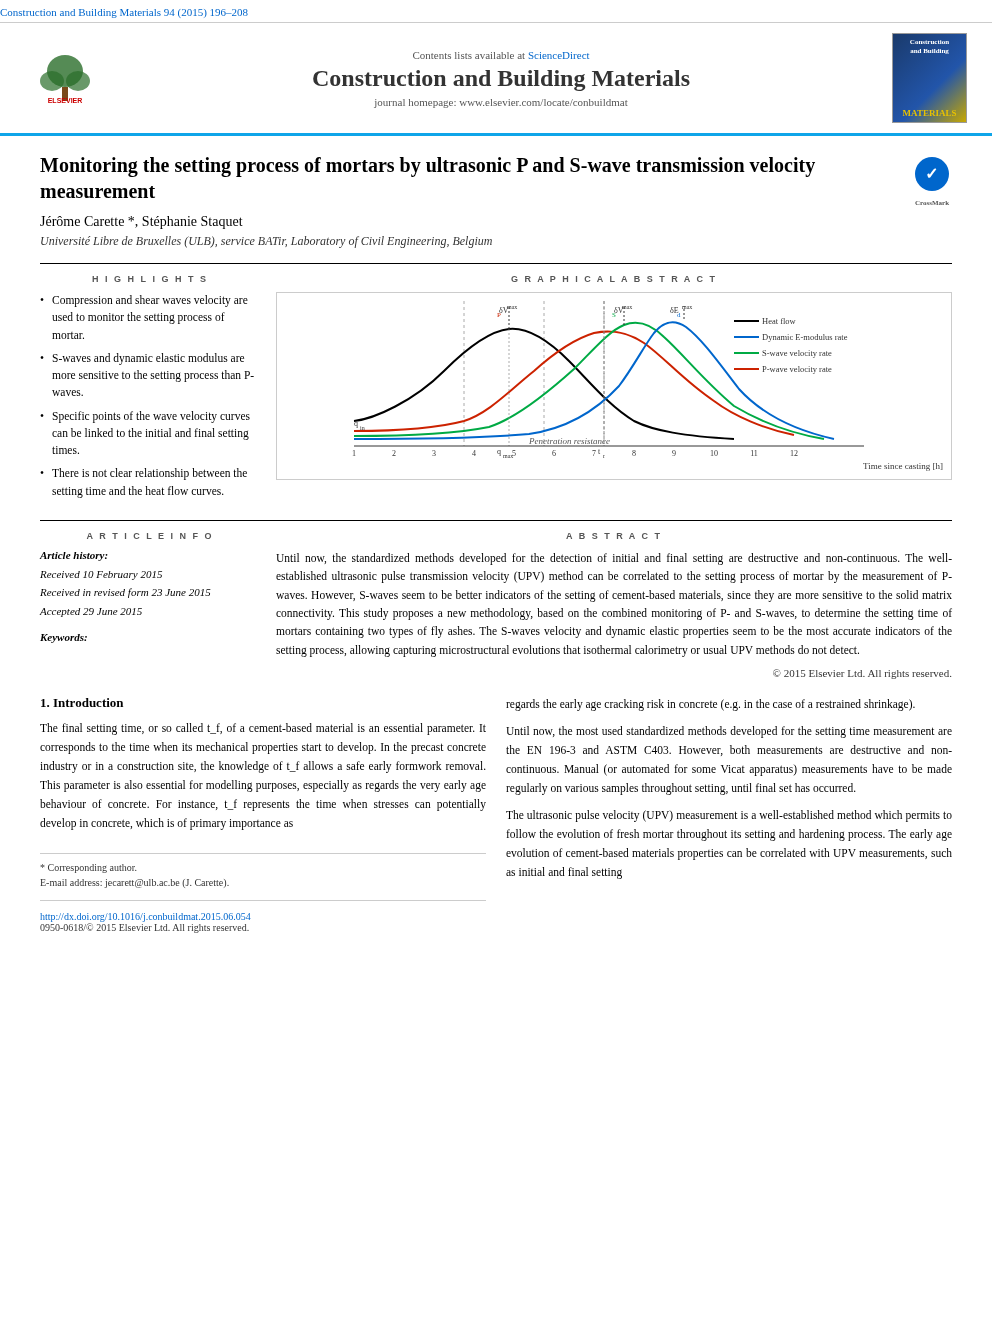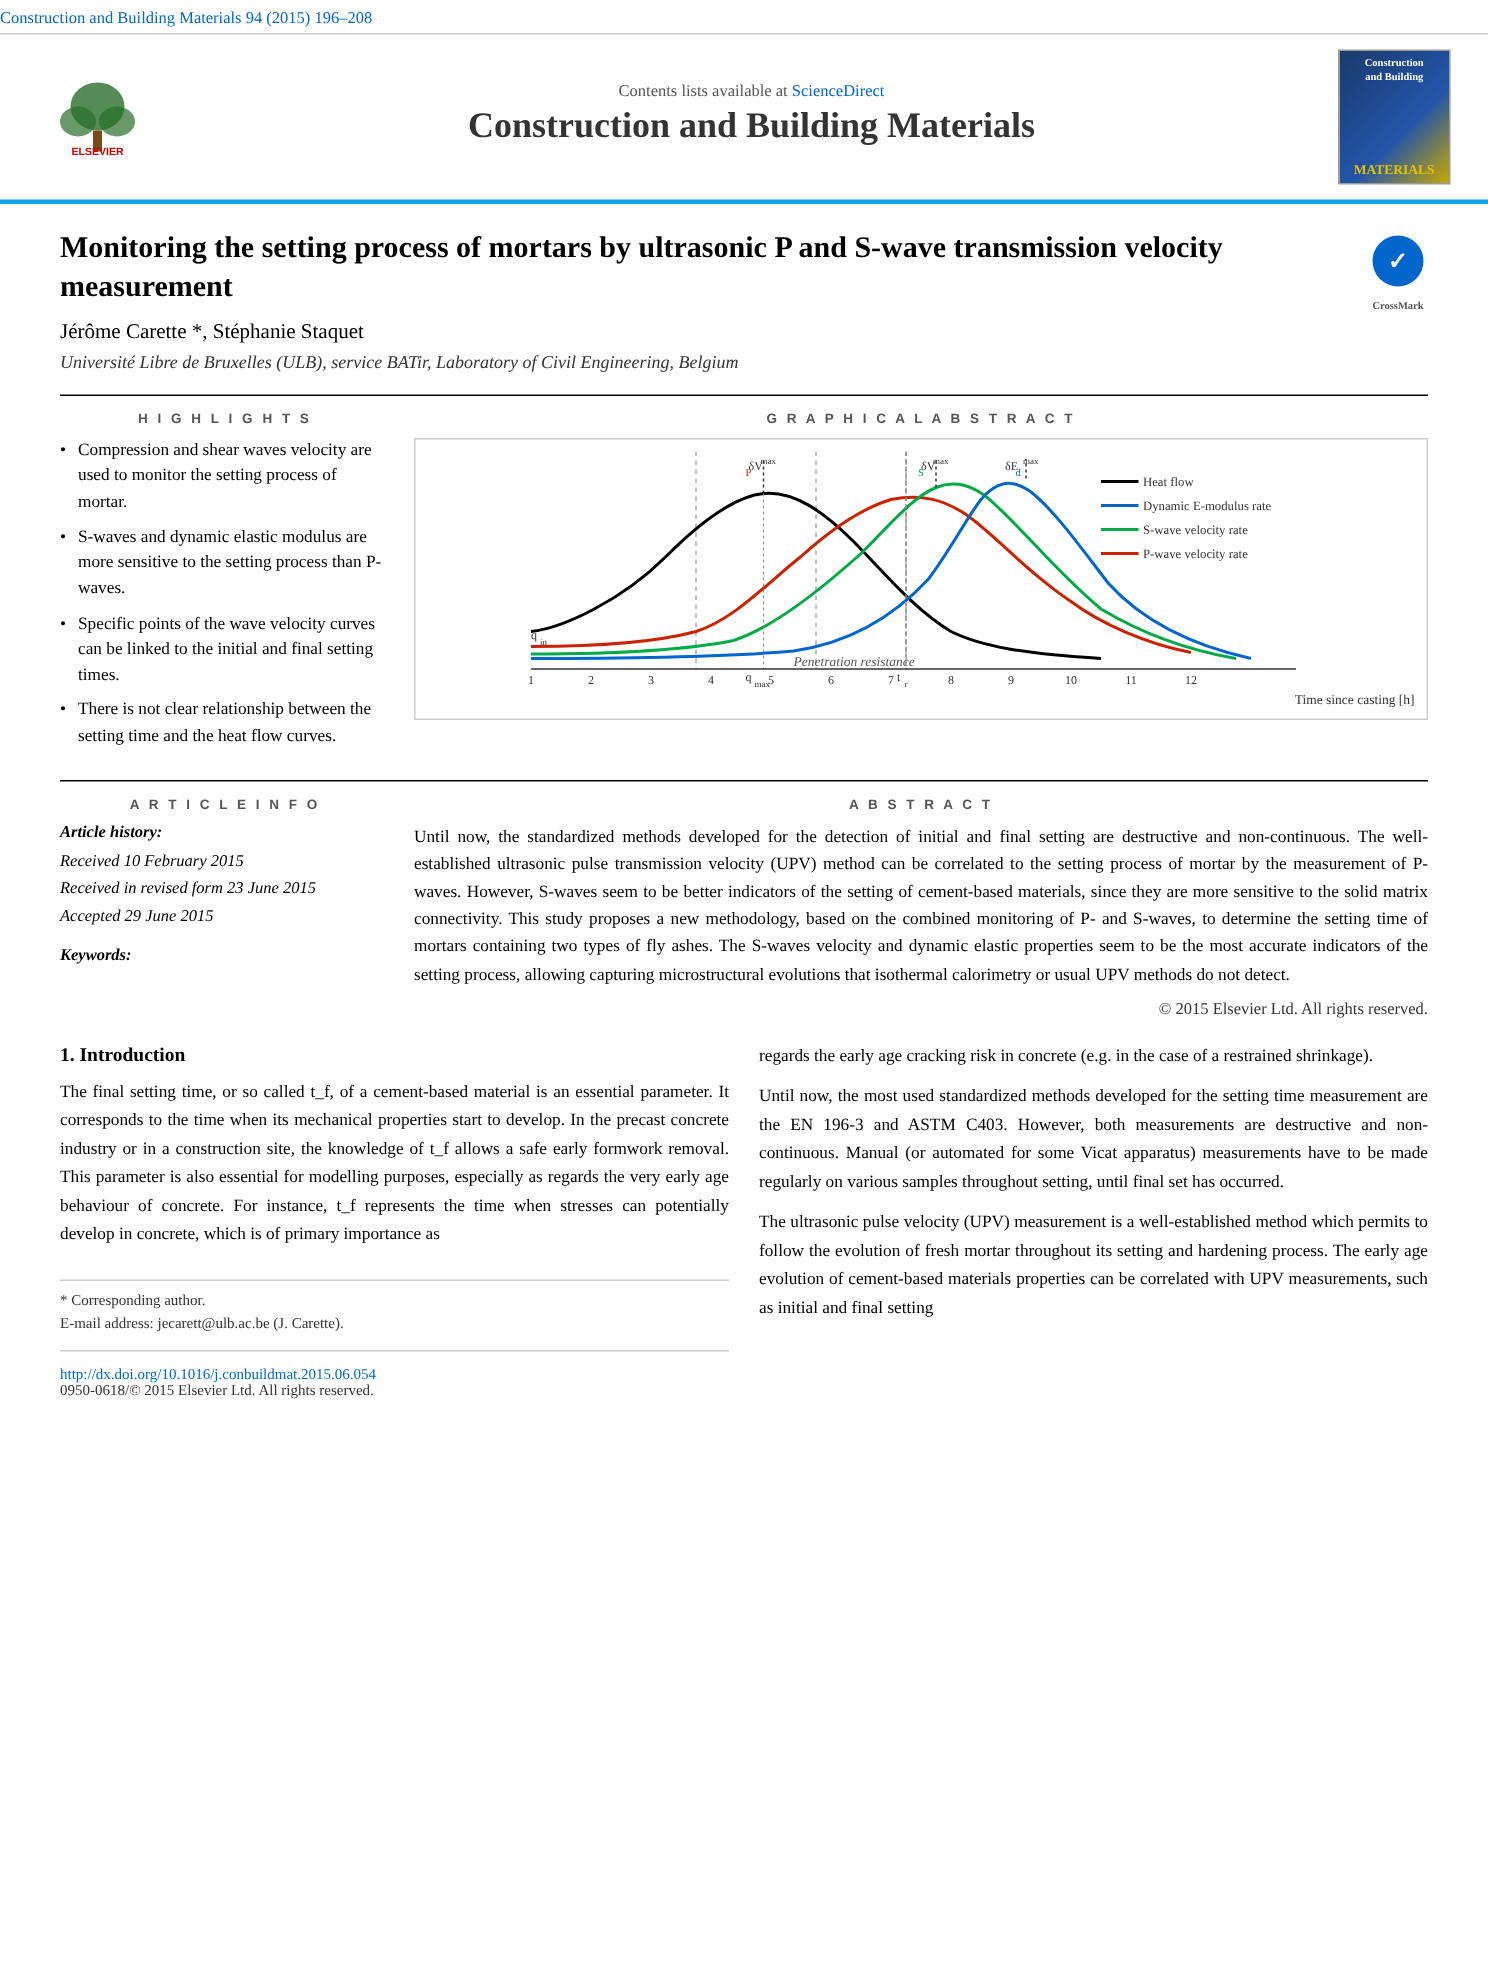--- a/index.html
+++ b/index.html
@@ -299,20 +299,21 @@
       <rect x="32" y="36" width="6" height="14" fill="#7a4a1a"></rect>
       <text x="35" y="52" text-anchor="middle" font-size="7" fill="#cc0000" font-weight="bold" font-family="Arial">ELSEVIER</text>
     </svg>
   </div>
   <div class="journal-center">
     <div class="contents-line">
       <span>Contents lists available at</span>
       <span style="color:#0066cc;">ScienceDirect</span>
     </div>
     <div class="journal-title">Construction and Building Materials</div>
+    <div class="homepage-line">journal homepage: www.elsevier.com/locate/conbuildmat</div>
   </div>
   <div class="journal-cover">
     <div class="cover-box">
       <div class="cover-title">Construction<br>and Building</div>
       <div class="cover-materials">MATERIALS</div>
     </div>
   </div>
 </div>
 
 <div class="article-content">

